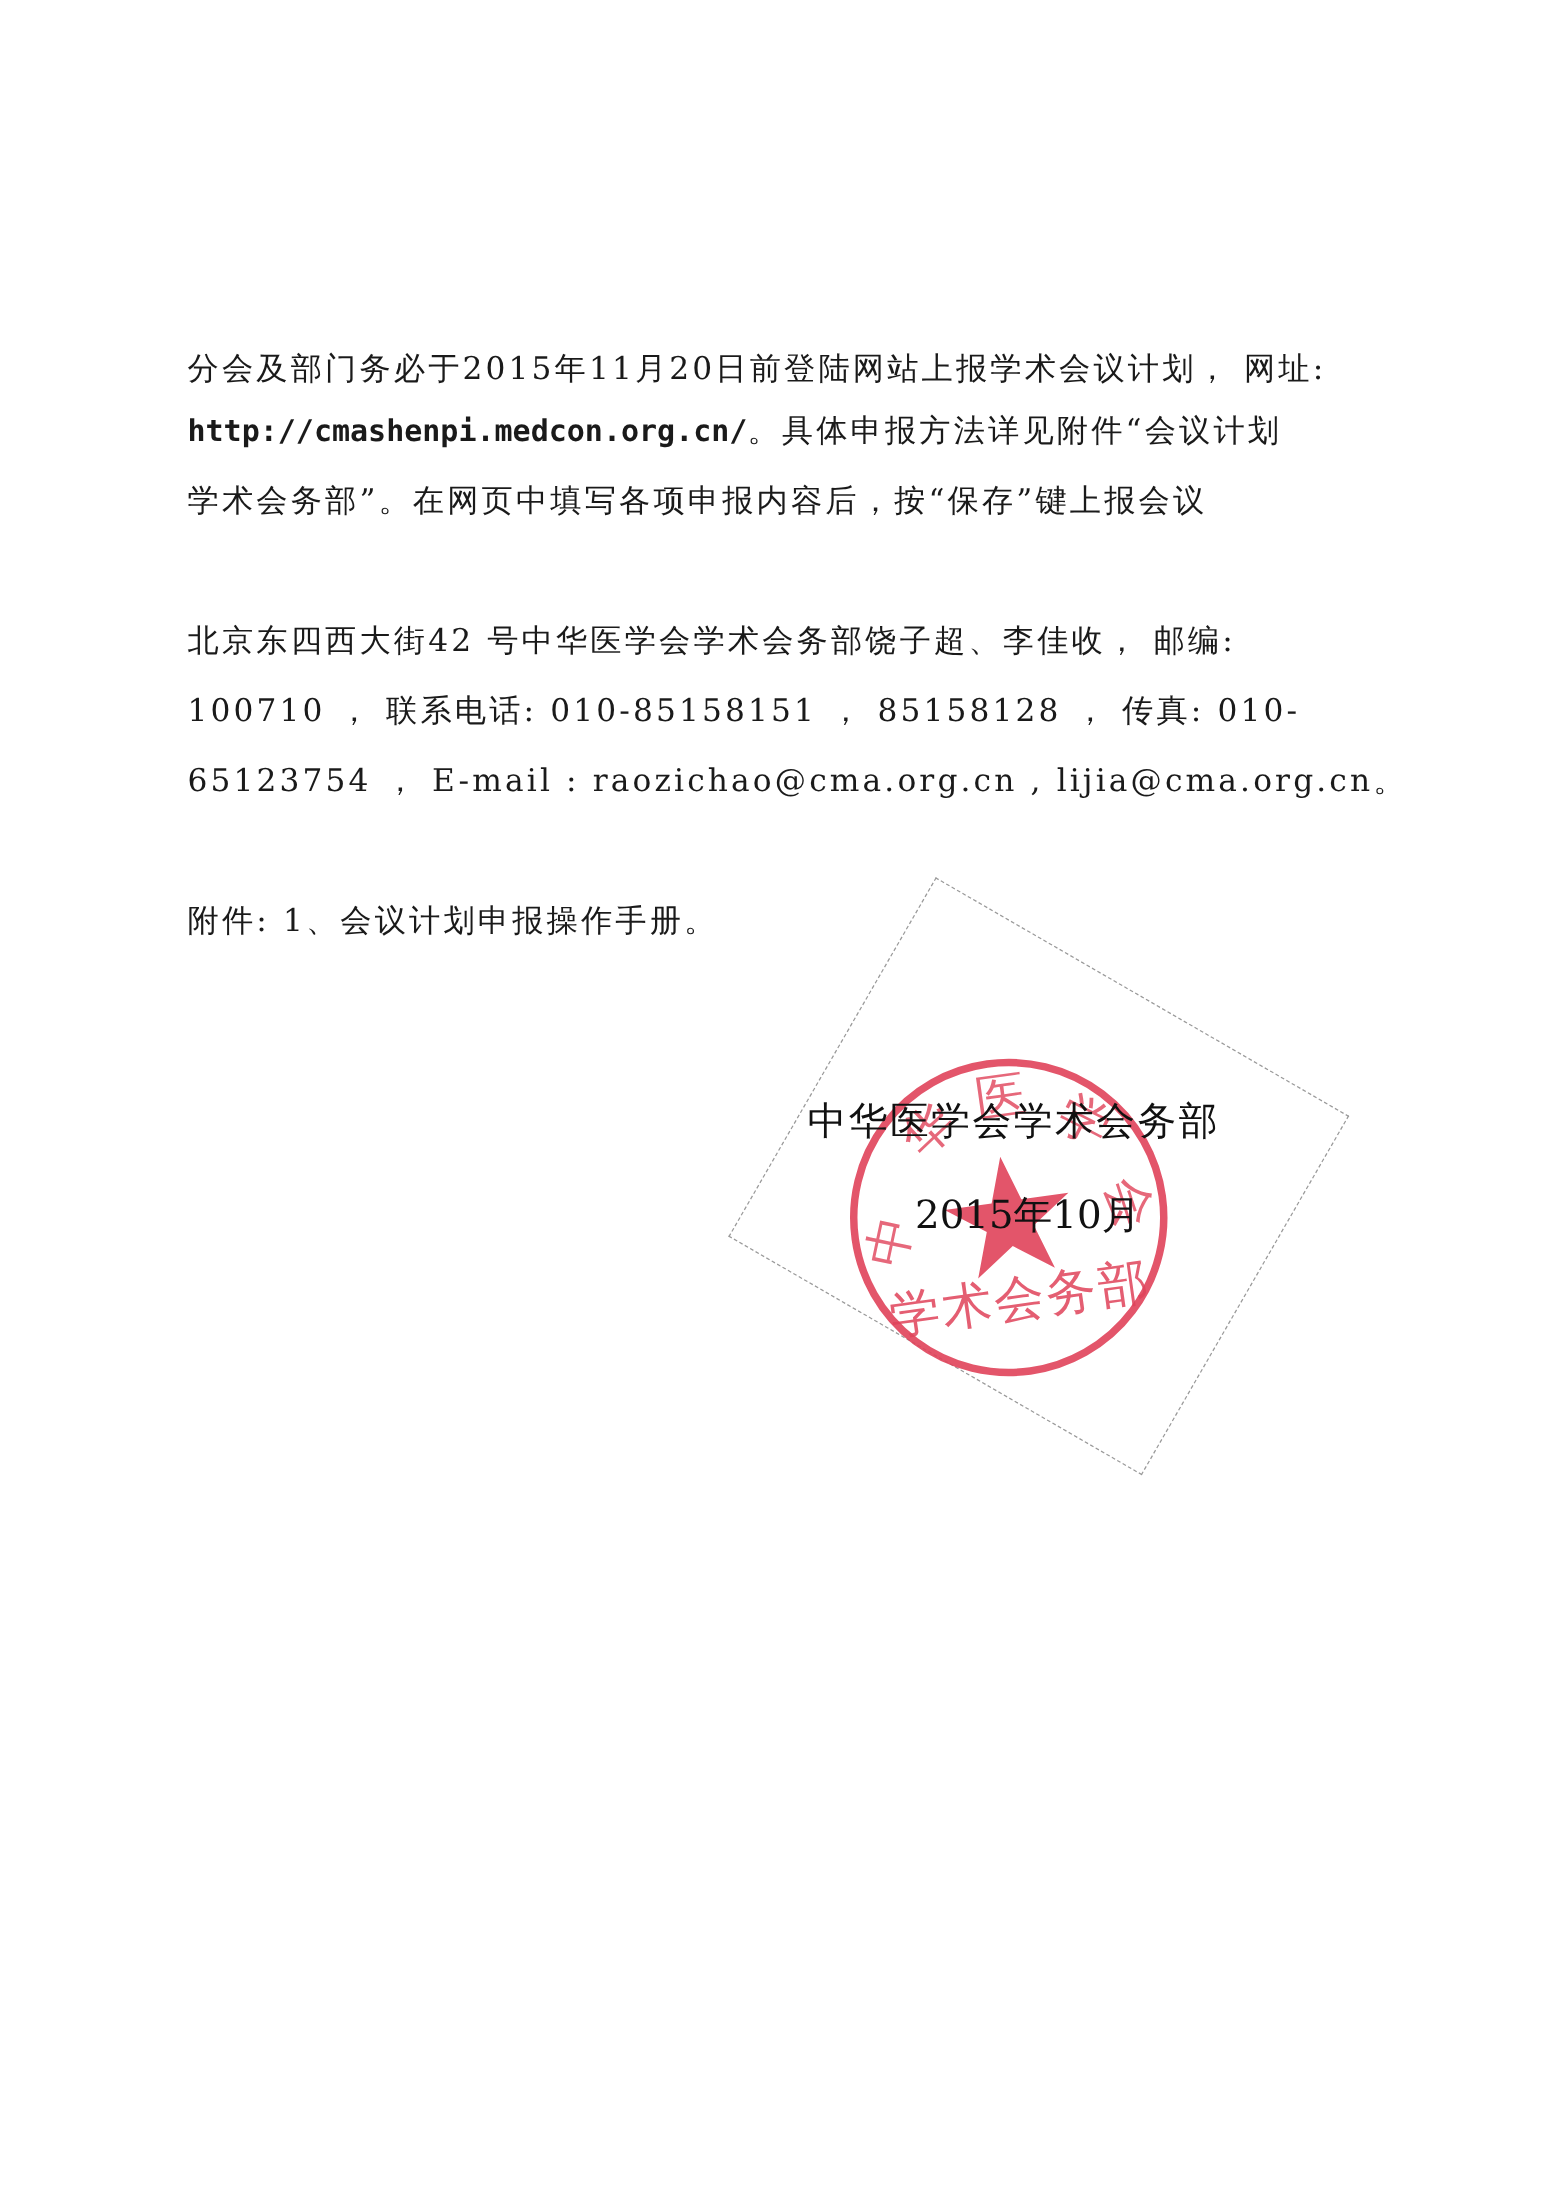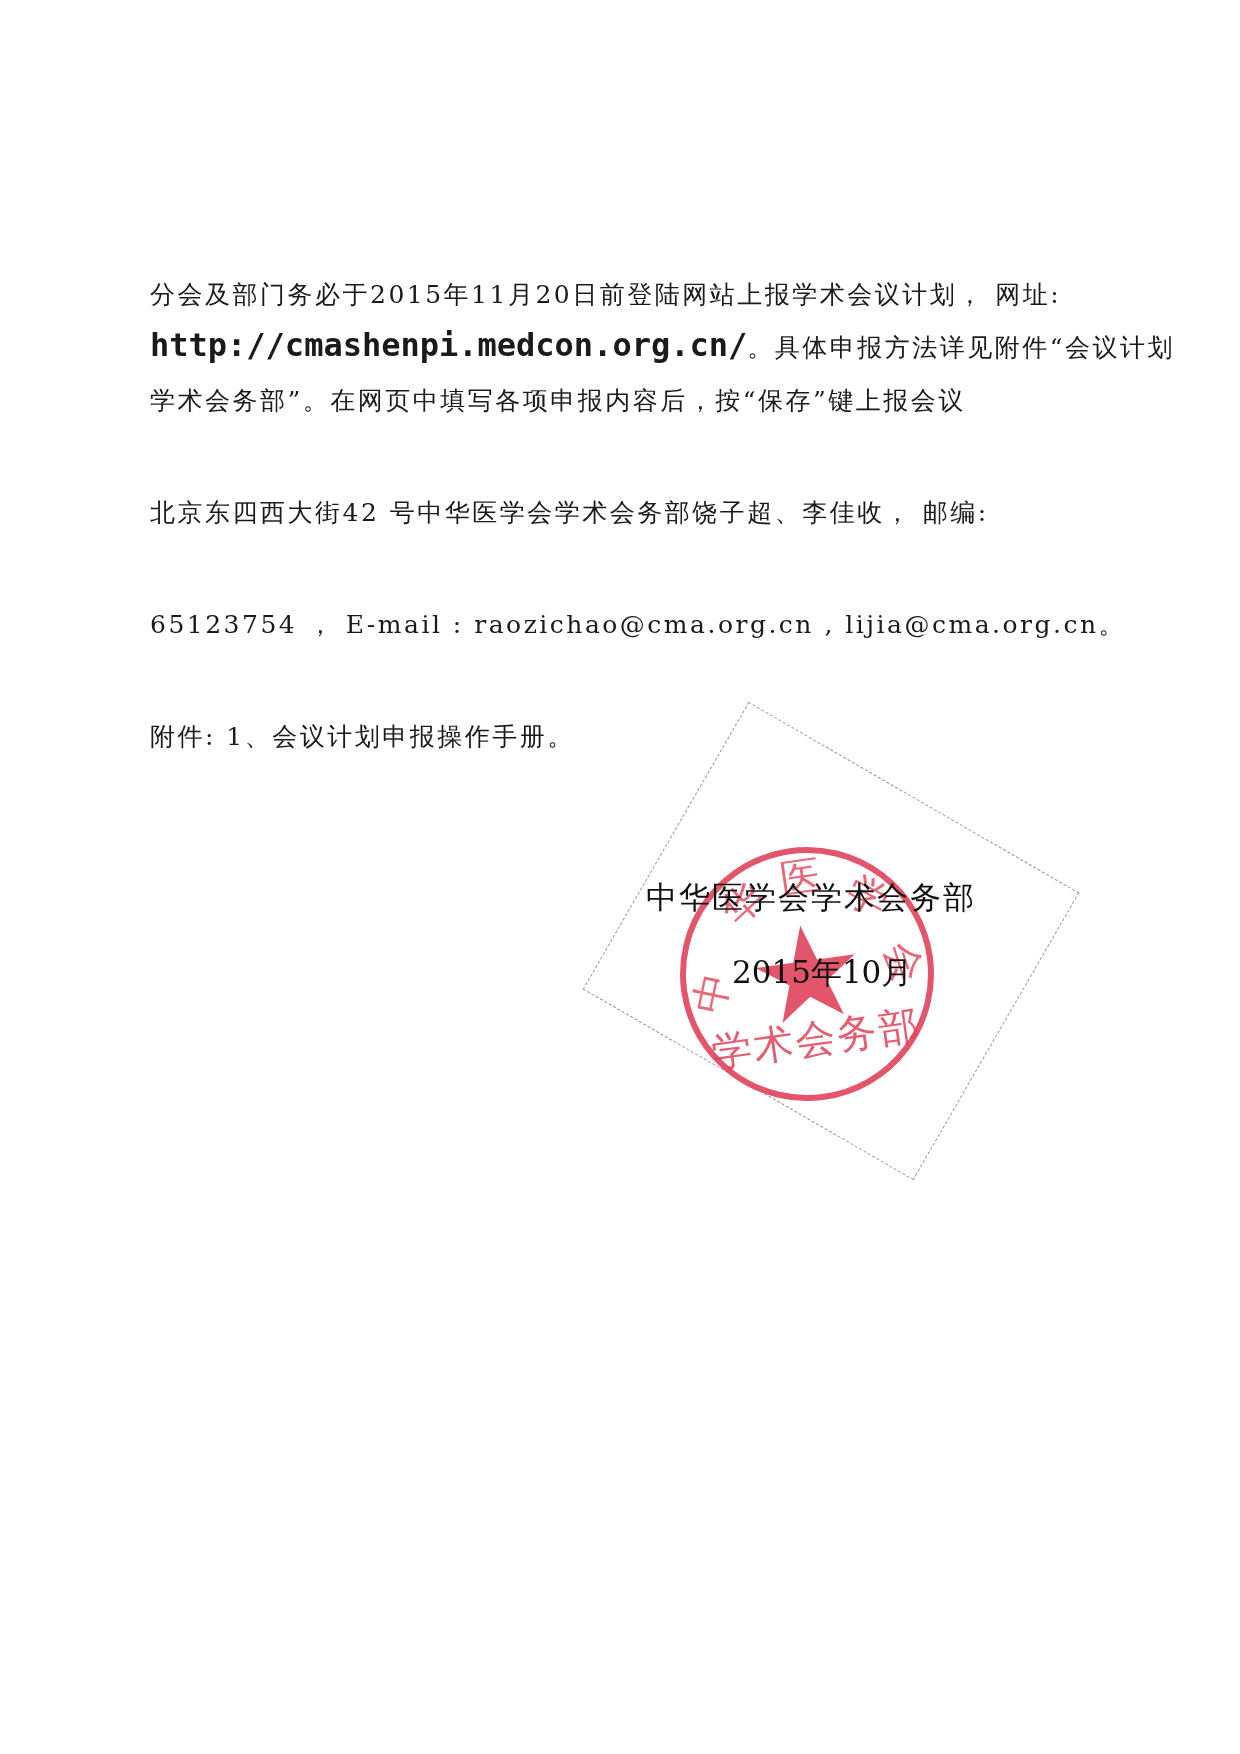--- a/index.html
+++ b/index.html
@@ -27,21 +27,21 @@
       left: 150px;
       font-size: 25px;
       line-height: 30px;
       white-space: nowrap;
       letter-spacing: 2.5px;
     }
     .url {
       font-family: "DejaVu Sans Mono", "Liberation Mono", monospace;
       font-weight: bold;
       letter-spacing: 0px;
-      font-size: 32px;
+      font-size: 24px;
     }
     
     .stamp-paper {
       position: absolute;
       left: 640px;
       top: 775px;
       width: 380px;
       height: 330px;
       transform: rotate(30deg);
       border: 1px dashed #9a9a9a;
@@ -75,20 +75,21 @@
 
   <div class="line" style="top:330px;">
     <span class="url">http://cmashenpi.medcon.org.cn/</span><span>。具体申报方法详见附件“会议计划</span>
   </div>
 
   <div class="line" style="top:386px;">学术会务部”。在网页中填写各项申报内容后，按“保存”键上报会议</div>
 
 
   <div class="line" style="top:498px;">北京东四西大街42 号中华医学会学术会务部饶子超、李佳收，  邮编:</div>
 
+  <div class="line" style="top:554px;">100710 ， 联系电话: 010-85158151 ， 85158128 ， 传真:  010-</div>
 
   <div class="line" style="top:610px;">65123754 ，  E-mail :  raozichao@cma.org.cn , lijia@cma.org.cn。</div>
 
   <div class="line" style="top:722px;">附件: 1、会议计划申报操作手册。</div>
 
   <div class="stamp-paper"></div>
 
   <svg class="seal" viewBox="0 0 262 262" xmlns="http://www.w3.org/2000/svg">
     <g transform="rotate(-8 131 131)">
       <circle cx="131" cy="131" r="124" fill="none" stroke="#e0435a" stroke-width="6" opacity="0.9"></circle>

